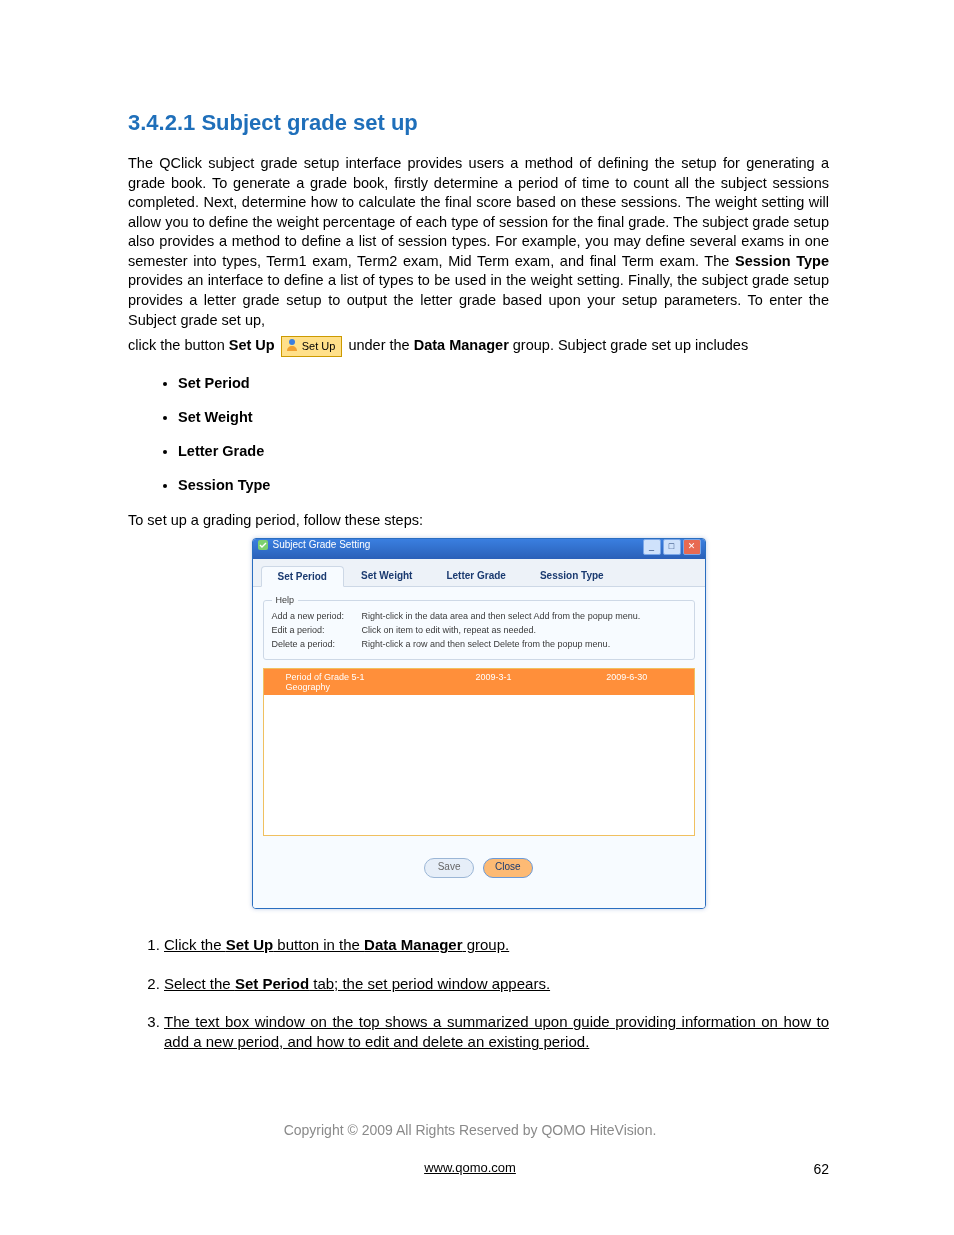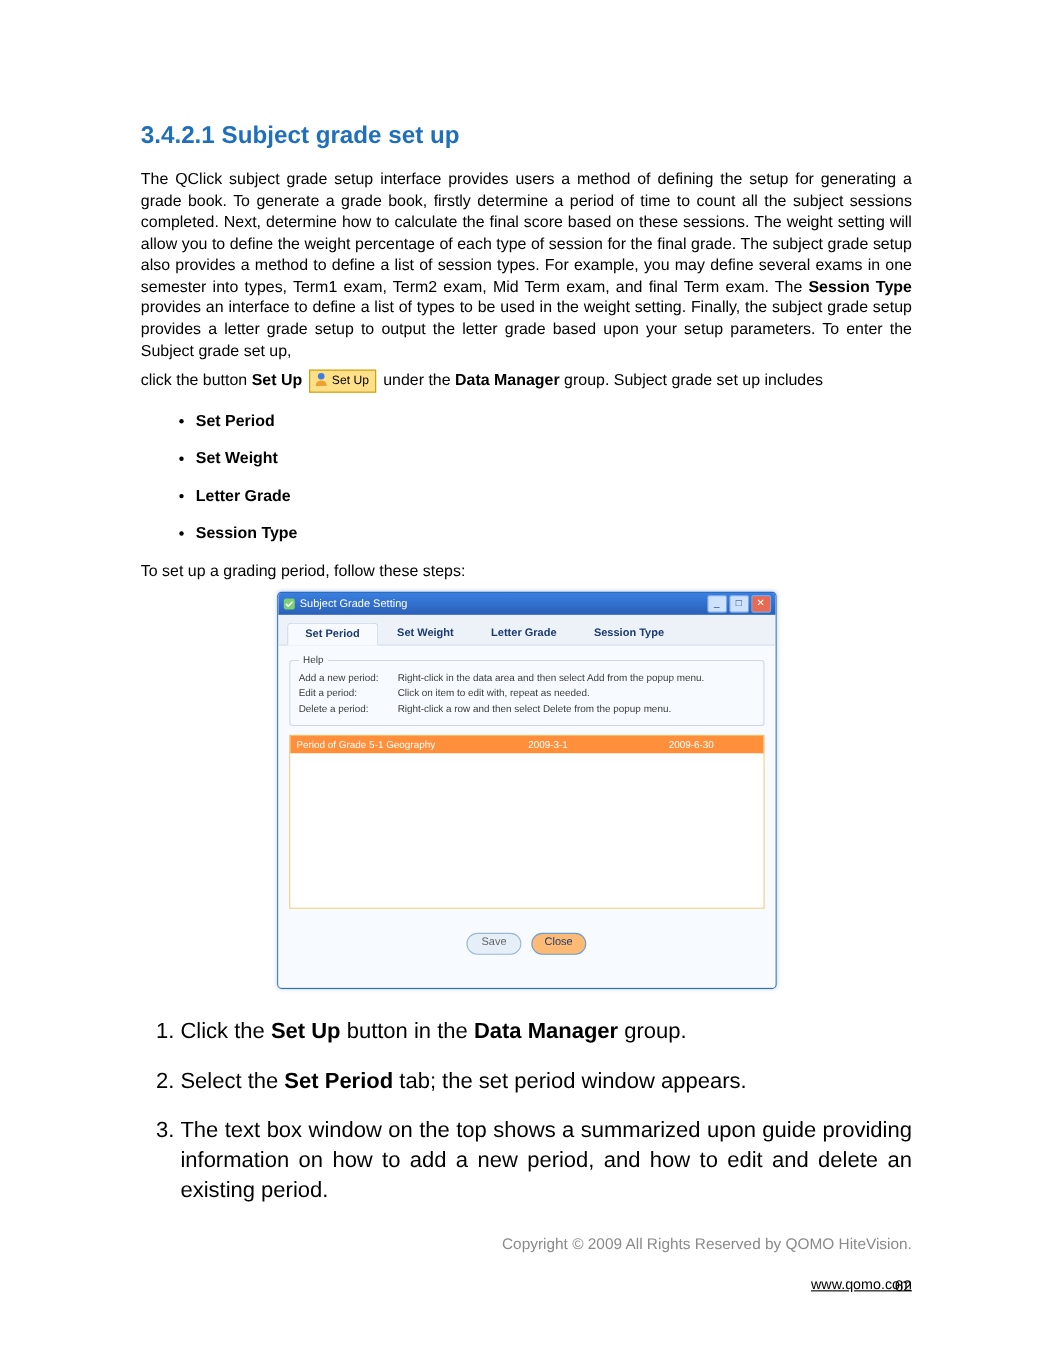--- a/index.html
+++ b/index.html
@@ -50,34 +50,35 @@
     padding: 0;
   }
   ul.bullets li {
     font-size: 14.5px;
     font-weight: bold;
     margin-bottom: 18px;
   }
   ol.steps {
     margin: 14px 0 0 36px;
     padding: 0;
-    font-size: 20px;
+    font-size: 15px;
+    text-decoration: underline;
   }
   ol.steps li {
     margin-bottom: 18px;
     line-height: 1.35;
     text-align: justify;
   }
   .bold { font-weight: bold; }
   .footer {
     position: absolute;
     bottom: 60px;
     left: 111px;
     right: 125px;
-    text-align: right;
+    text-align: center;
     font-size: 14px;
     color: #8a8a8a;
   }
   .footer .link {
     color: #000000;
     text-decoration: underline;
     font-size: 13px;
     display: inline-block;
     margin-top: 22px;
   }
@@ -98,21 +99,20 @@
     overflow: hidden;
     font-size: 10px;
     background: #f4f6f8;
     box-shadow: 0 0 4px rgba(50,90,170,.3);
   }
   .shot .titlebar {
     background: linear-gradient(#3a7fe0,#2a60b8);
     color: #fff;
     height: 20px;
     display: flex;
-    align-items: center;
     padding: 0 4px;
     font-size: 10px;
   }
   .shot .titlebar .tb-icon {
     width: 12px; height: 12px;
     margin-right: 4px;
     display: inline-block;
   }
   .shot .titlebar .tb-title { flex: 1; }
   .shot .titlebar .wbtn {
@@ -175,21 +175,21 @@
     font-size:9px; color:#333;
   }
   .shot .grid .ghead div { padding:3px 6px; border-right:1px solid #f0c060; }
   .shot .grid .ghead div:last-child { border-right:none; }
   .shot .grid .gc1 { width: 40%; }
   .shot .grid .gc2 { width: 30%; text-align:center; }
   .shot .grid .gc3 { width: 30%; text-align:center; }
   .shot .grid .grow {
     display:flex; font-size:9px; color:#fff; background:#ff8f3a;
   }
-  .shot .grid .grow div { padding:3px 6px; }
+  .shot .grid .grow div { padding:3px 22px; }
   .shot .grid .gbody { height: 140px; background:#fff; }
   .shot .btnrow { text-align:center; padding: 10px 0 8px 0; }
   .shot .sbtn {
     display:inline-block; width:48px; height:18px; font-size:10px;
     border-radius:10px; border:1px solid #9bb6d6; background:#e6eef8;
     margin: 12px 3px; line-height:16px; color:#666;
   }
   .shot .sbtn.enabled { background:#fdba74; border-color:#6b9ad8; color:#1a3a70; }
 </style>
 </head>

